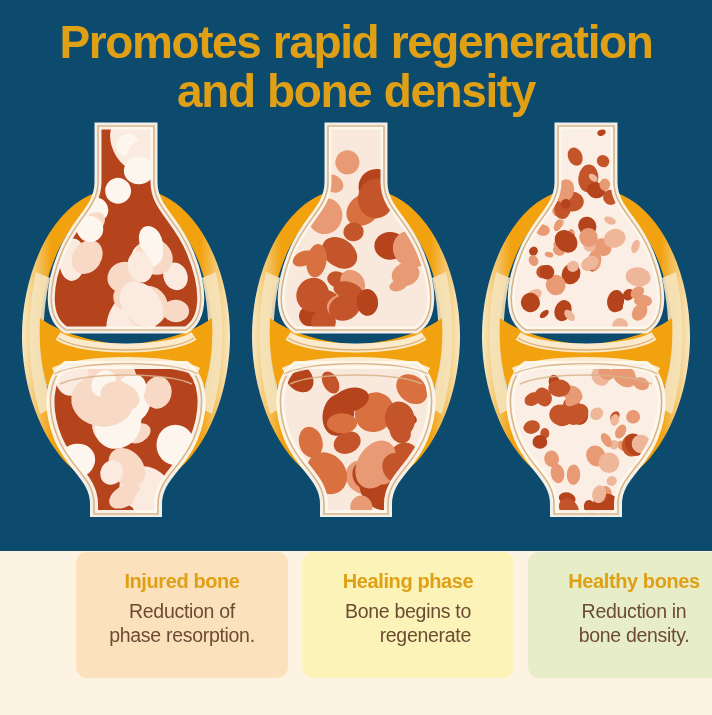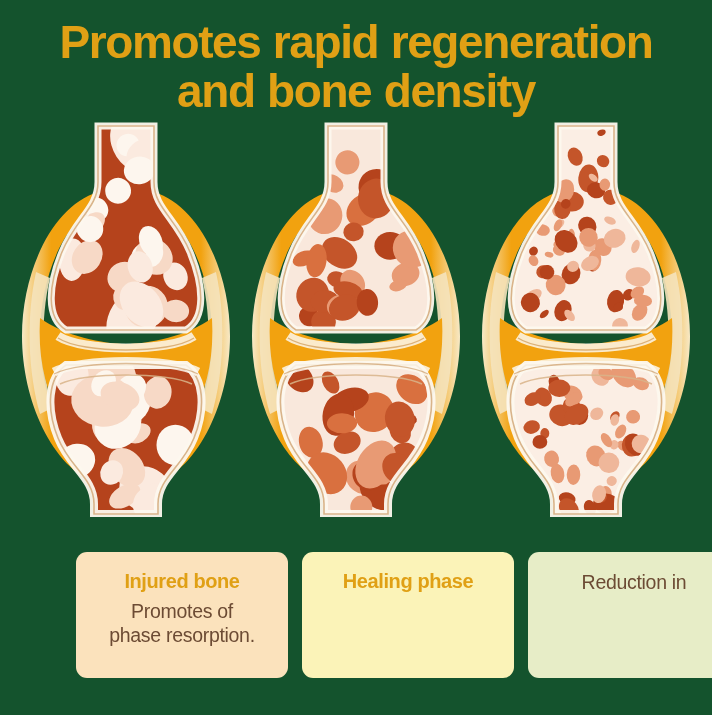--- a/index.html
+++ b/index.html
@@ -13,22 +13,22 @@
 
   body {
     background: #FCF3E2;
     font-family: "Liberation Sans", sans-serif;
     -webkit-font-smoothing: antialiased;
   }
 
   #infographic {
     position: relative;
     width: 712px;
-    height: 715px;
-    background: #14532d;
+    height: 551px;
+    background: #0c4a6e;
     display: flex;
     flex-direction: column;
     align-items: center;
   }
 
   
   #title-block {
     width: 100%;
     padding: 18px 10px 0 10px;
     text-align: center;
@@ -661,30 +661,36 @@
   </g>
 </svg>
       </div>
   </div>
 
   <div id="captions">
 
     <div class="caption-card peach">
       <div class="caption-title">Injured bone</div>
       <div class="caption-body">
-        <span>Promotes of</span><br>
+        <span>Reduction of</span><br>
         <span>phase resorption.</span>
       </div>
     </div>
 
     <div class="caption-card yellow">
       <div class="caption-title">Healing phase</div>
+      <div class="caption-body">
+        <span>Bone begins to</span><br>
+        <span>regenerate</span>
+      </div>
     </div>
 
     <div class="caption-card green">
+      <div class="caption-title">Healthy bones</div>
       <div class="caption-body">
         <span>Reduction in</span><br>
+        <span>bone density.</span>
       </div>
     </div>
 
   </div>
 
 </div>
 
 </body></html>

